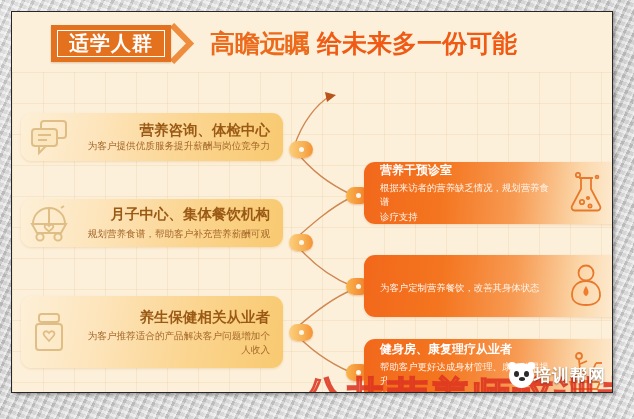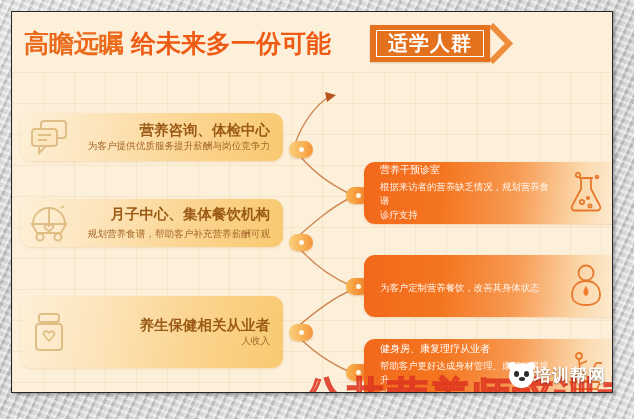--- a/index.html
+++ b/index.html
@@ -98,21 +98,21 @@
     position:absolute;left:352px;width:259px;height:62px;
     border-radius:11px;
     background:linear-gradient(95deg,#f2681b 0%,#f4751f 30%,#f79a52 58%,#fbd6a8 82%,#fdf0db 100%);
     display:flex;align-items:center;
     box-shadow:0 1px 3px rgba(198,110,40,.20);
   }
   .rcard .rtext{
     flex:1;padding-left:16px;display:flex;flex-direction:column;justify-content:center;
   }
   .rcard .rtitle{
-    font-size:10px;font-weight:normal;color:#ffffff;line-height:1.2;
+    font-size:12px;font-weight:bold;color:#ffffff;line-height:1.2;
     font-family:"DejaVu Sans","Liberation Sans",sans-serif;
   }
   .rcard .rdesc{
     font-size:9.4px;color:#fff4ea;line-height:1.45;margin-top:4px;max-width:185px;
     font-family:"DejaVu Sans","Liberation Sans",sans-serif;
   }
   .rcard .ricon{
     width:58px;min-width:58px;height:52px;display:flex;align-items:center;justify-content:center;
     margin-right:8px;
   }
@@ -164,32 +164,32 @@
 </head>
 <body>
 
 <div id="backdrop"></div>
 
 <div id="poster">
 
   <div id="grid"></div>
 
   <div id="header">
-    <div id="headline">
-      <span>高瞻远瞩</span><span class="hl2">给未来多一份可能</span>
-    </div>
     <div id="badge-wrap">
       <div id="badge">
         <div class="inner">
           <span id="badge-text">适学人群</span>
         </div>
       </div>
       <svg id="badge-chevron" viewBox="0 0 28 41">
         <path d="M2 2 L20 20.5 L2 39" fill="none" stroke="#ef8d3e" stroke-width="6" stroke-linecap="butt" stroke-linejoin="miter"></path>
       </svg>
+    </div>
+    <div id="headline">
+      <span>高瞻远瞩</span><span class="hl2">给未来多一份可能</span>
     </div>
   </div>
 
   <svg id="links" viewBox="0 0 600 380">
     <g fill="none" stroke="#c8763b" stroke-width="1.4" opacity="0.85">
       <path d="M282,135 C290,110 305,92 318,84"></path>
       <path d="M282,137 C300,160 318,172 338,182"></path>
       <path d="M282,228 C300,212 318,196 338,186"></path>
       <path d="M282,230 C300,252 320,266 340,274"></path>
       <path d="M282,318 C300,302 320,286 340,278"></path>
@@ -241,20 +241,21 @@
   <div class="lcard" style="top:284px;height:72px">
     <div class="licon">
       <svg width="34" height="40" viewBox="0 0 34 40" fill="none" stroke="#c79a4e" stroke-width="2">
         <rect x="7" y="2" width="20" height="8" rx="2.5"></rect>
         <rect x="4" y="12" width="26" height="26" rx="3"></rect>
         <path d="M17 21 c-3 -3.6 -7.5 -0.6 -4.4 3 L17 29 l4.4 -5 c3.1 -3.6 -1.4 -6.6 -4.4 -3 z" stroke-width="1.8"></path>
       </svg>
     </div>
     <div class="ltext">
       <div class="ltitle">养生保健相关从业者</div>
+      <div class="ldesc">为客户推荐适合的产品解决客户问题增加个</div>
       <div class="ldesc" style="margin-top:0">人收入</div>
     </div>
   </div>
   <div class="dot left" style="left:277px;top:312px">
       <i></i>
     </div>
 
   <div class="dot" style="left:334px;top:175px">
       <i></i>
     </div>

